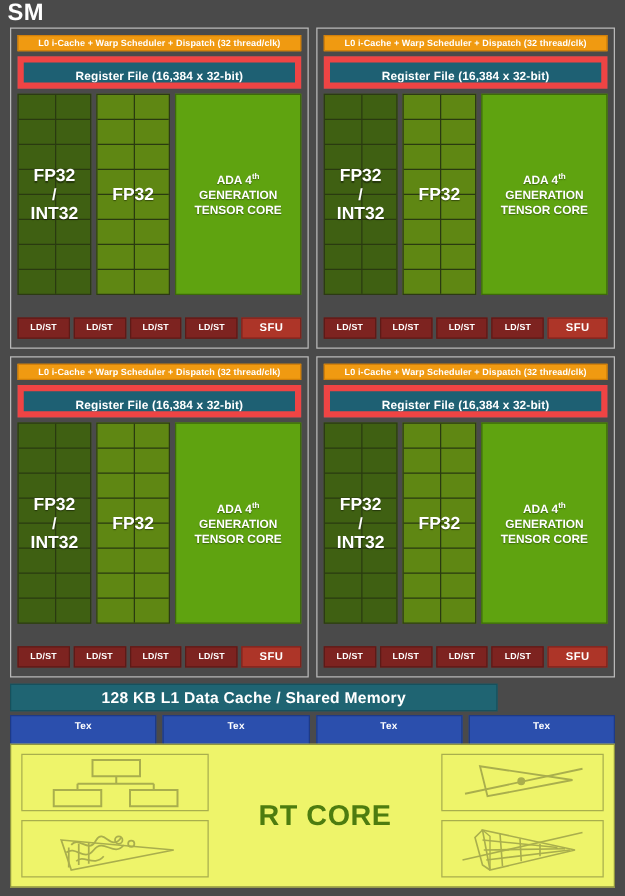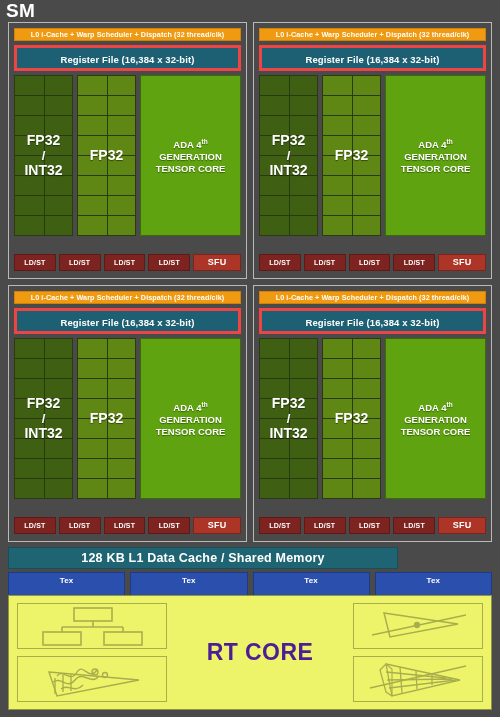--- a/index.html
+++ b/index.html
@@ -63,21 +63,21 @@
     line-height: 12px;
     height: 13px;
     letter-spacing: 0.1px;
     white-space: nowrap;
     overflow: hidden;
   }
 
   .regfile-bar {
     margin-top: 4px;
     background: #1e6073;
-    border: 3px solid #ef4444;
+    border: 5px solid #ef4444;
     color: #ffffff;
     font-size: 9.5px;
     font-weight: bold;
     text-align: center;
     line-height: 24px;
     height: 26px;
     letter-spacing: 0.1px;
     white-space: nowrap;
     overflow: hidden;
   }
@@ -244,21 +244,21 @@
   .rt-icon-box {
     flex: 1;
     border: 1px solid #a9ae4d;
     display: flex;
     align-items: center;
     justify-content: center;
     overflow: hidden;
   }
   .rt-text {
     text-align: center;
-    color: #4c1d95;
+    color: #4d7c0f;
     font-weight: bold;
     line-height: 1.22;
   }
   .rt-text .rt-line1 { font-size: 23px; display: block; letter-spacing: 0.4px; }
   .rt-text .rt-line2 { font-size: 22px; display: block; letter-spacing: 0.3px; }
   .rt-icon-box svg { display: block; }
 </style>
 </head>
 <body>
 

